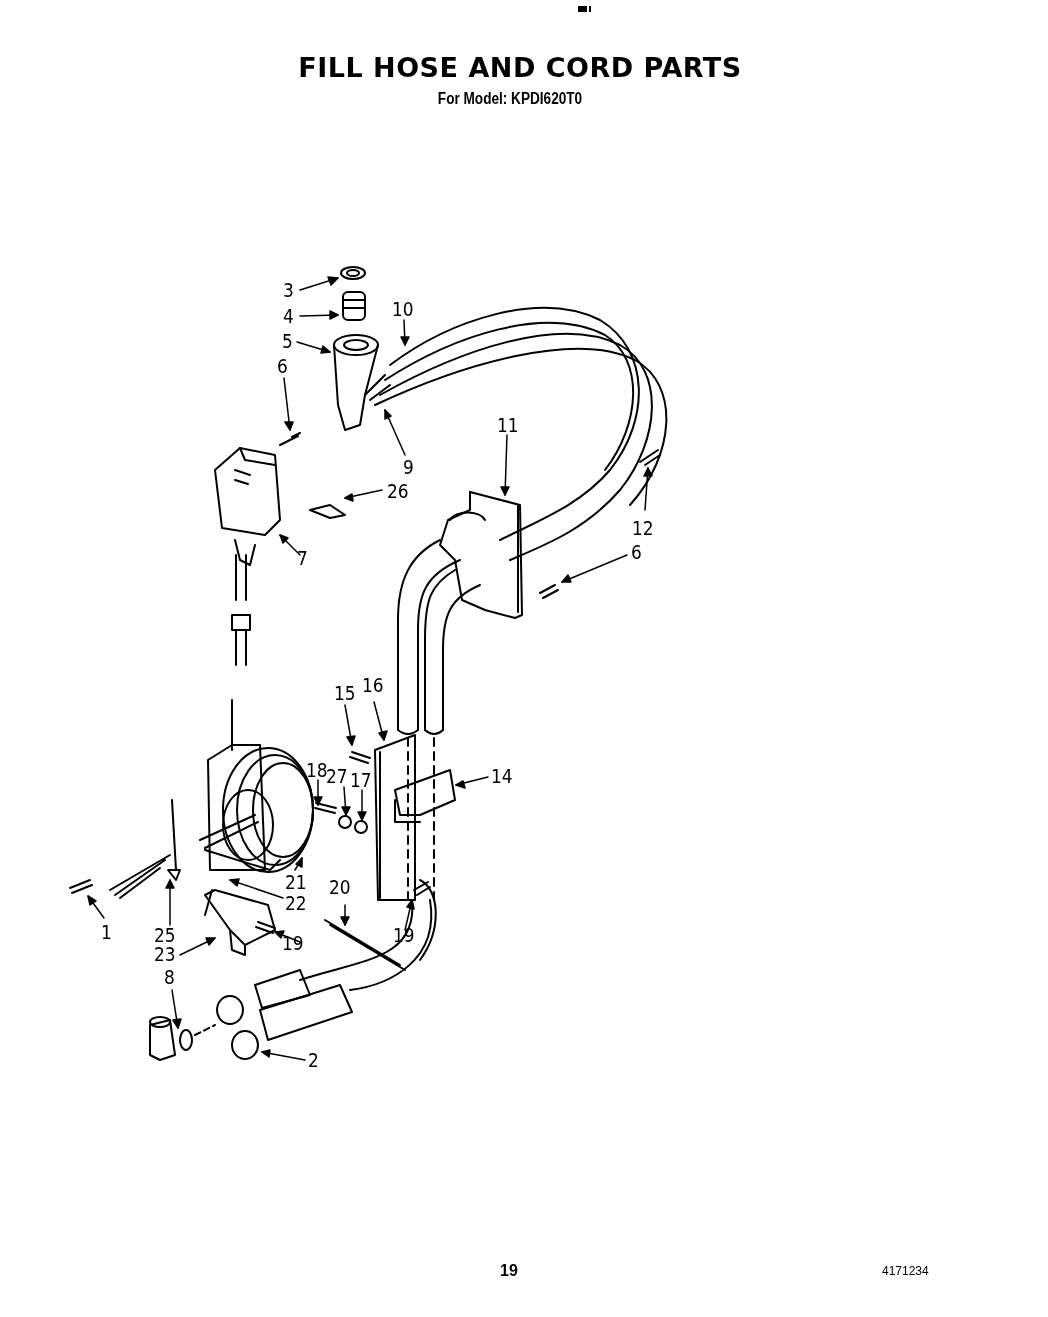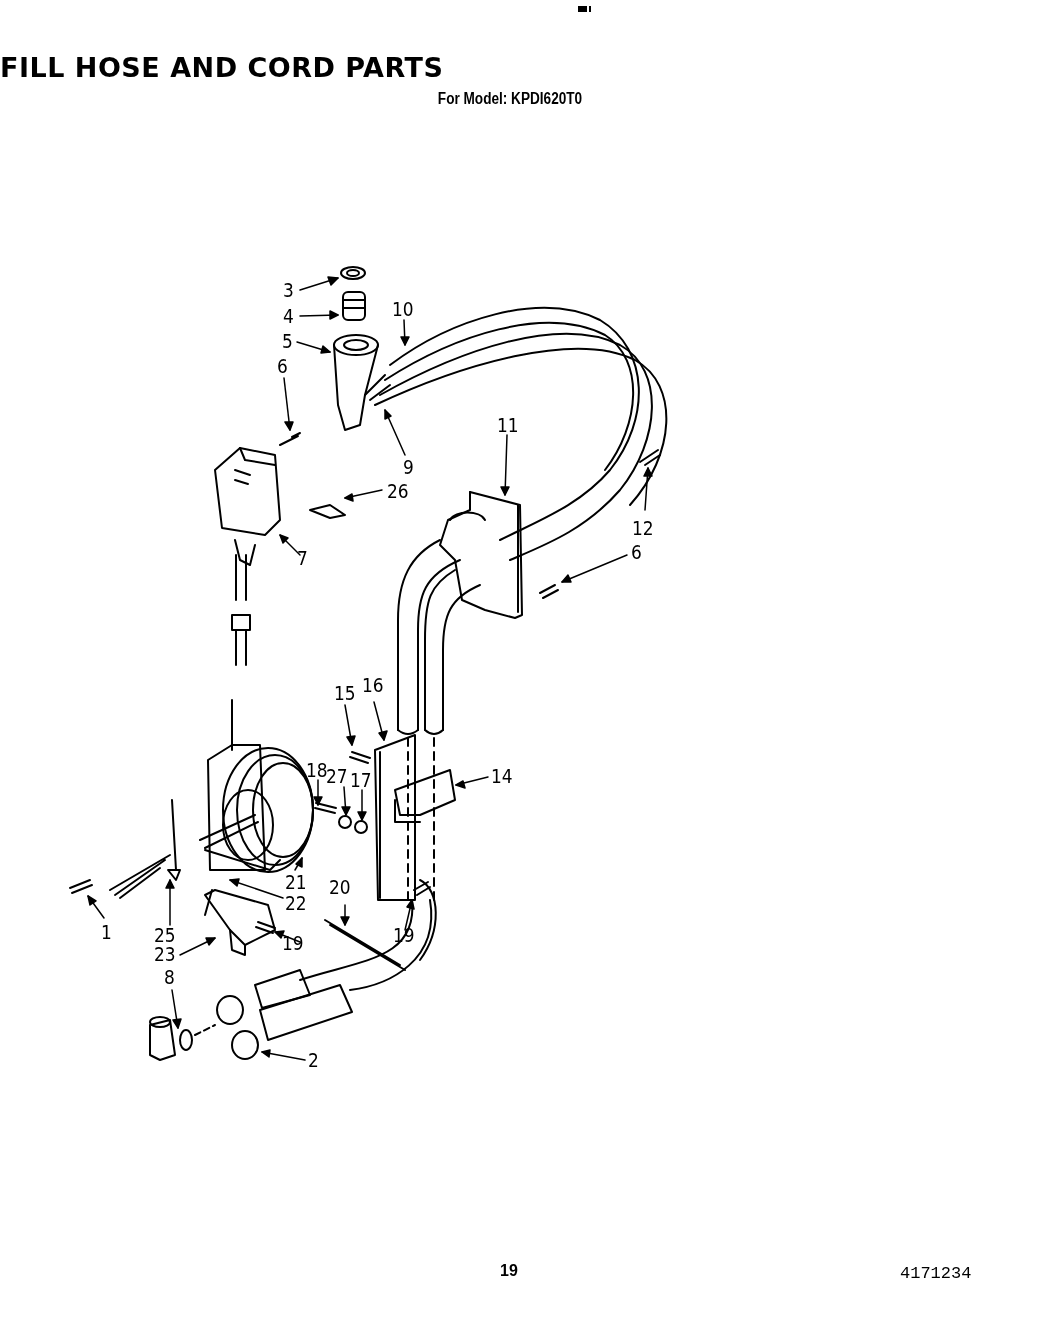--- a/index.html
+++ b/index.html
@@ -1,24 +1,24 @@
 <!DOCTYPE html>
 <html><head>
 <meta charset="utf-8">
 <style>
   html, body { margin:0; padding:0; background:#ffffff; }
   body { width:1048px; height:1317px; position:relative; overflow:hidden; font-family:"Liberation Sans", sans-serif; color:#000; }
   .page-mark { position:absolute; left:578px; top:6px; width:9px; height:6px; background:#000; }
   .page-mark::after { content:""; position:absolute; left:11px; top:0; width:2px; height:6px; background:#000; }
-  .title { position:absolute; left:0; width:1040px; top:52px; text-align:left; font-family:"DejaVu Sans", sans-serif; font-weight:bold; font-size:27px; letter-spacing:0.5px; }
+  .title { position:absolute; left:0; width:1040px; top:52px; text-align:center; font-family:"DejaVu Sans", sans-serif; font-weight:bold; font-size:27px; letter-spacing:0.5px; }
   .subtitle { position:absolute; left:0; width:1020px; top:90px; text-align:center; font-family:"Liberation Sans Narrow","Liberation Sans", sans-serif; font-weight:bold; font-size:16px; transform:scaleX(0.85); }
   svg.diagram { position:absolute; left:0; top:0; }
   .lbl { position:absolute; font-family:"DejaVu Sans", sans-serif; font-size:20px; line-height:1; transform:scaleX(0.85); transform-origin:left top; }
   .page-number { position:absolute; left:500px; top:1262px; font-size:16px; font-weight:bold; }
-  .doc-number { position:absolute; left:900px; top:1264px; font-size:17px;font-family:Liberation Mono, monospace; }
+  .doc-number { position:absolute; left:882px; top:1264px; font-size:12px; }
 </style>
 </head>
 <body>
 
 <div class="page-mark"></div>
 <div class="title">FILL HOSE AND CORD PARTS</div>
 <div class="subtitle">For Model: KPDI620T0</div>
 
 <svg class="diagram" width="1048" height="1317" viewBox="0 0 1048 1317" fill="none" stroke="#000" stroke-width="2" stroke-linejoin="round" stroke-linecap="round">
 

